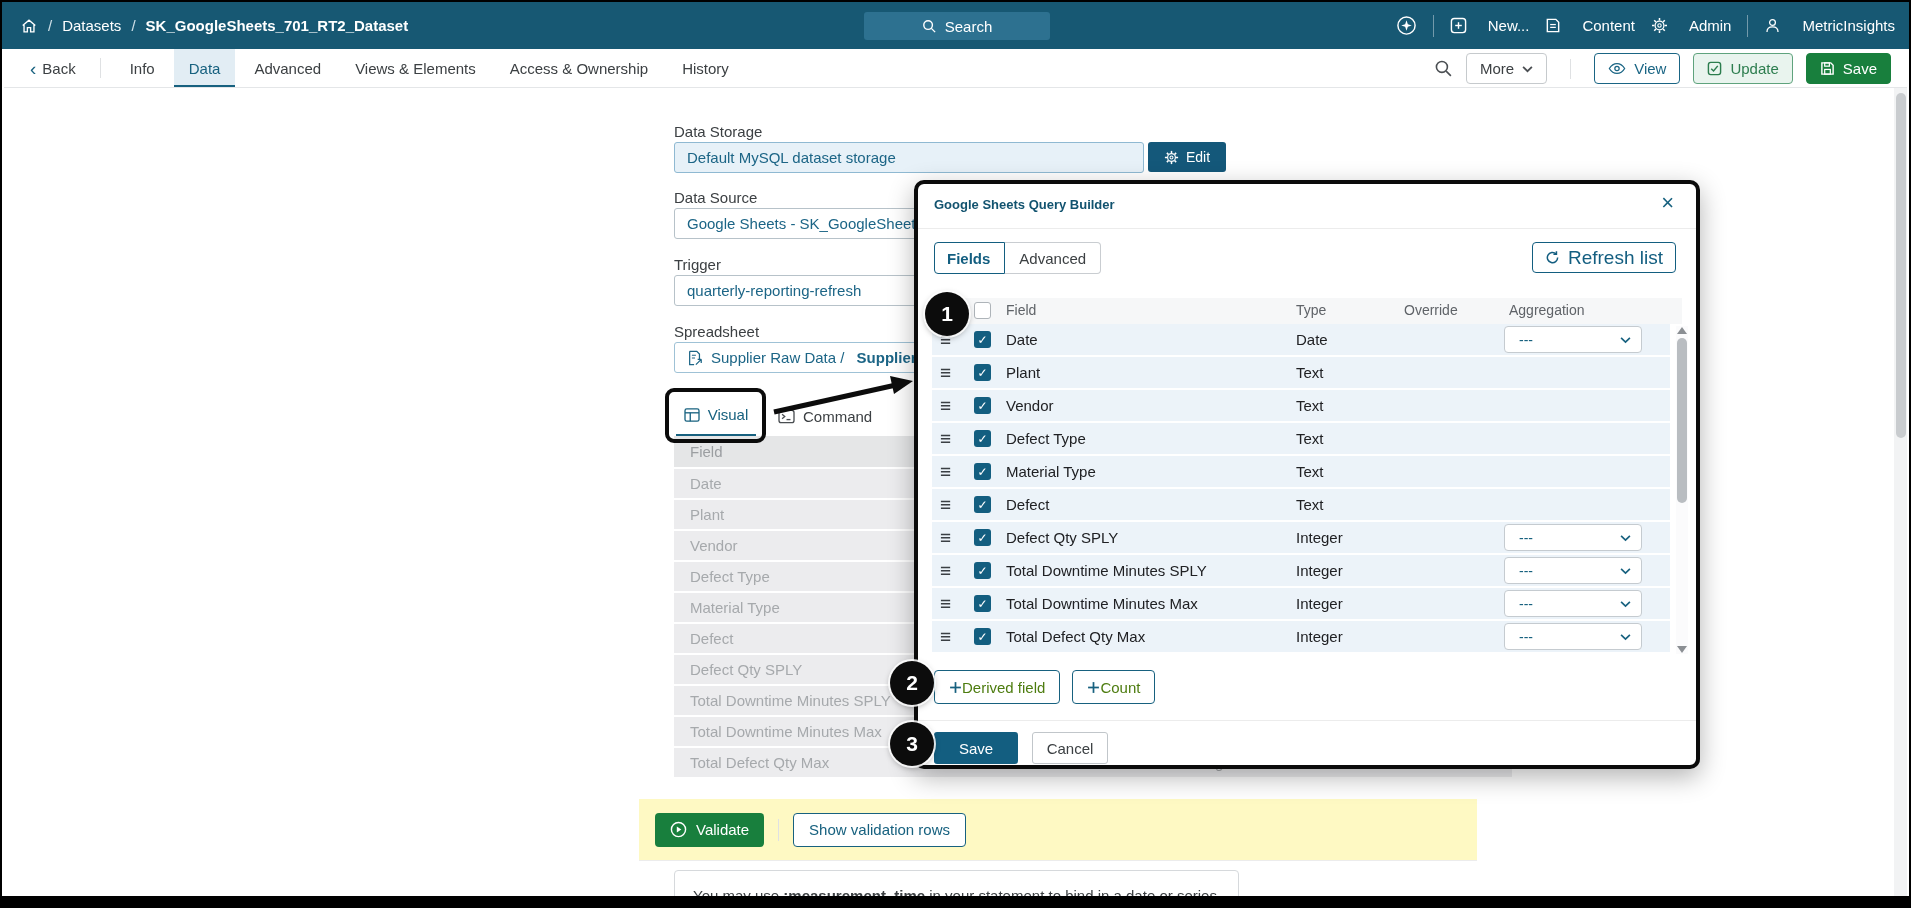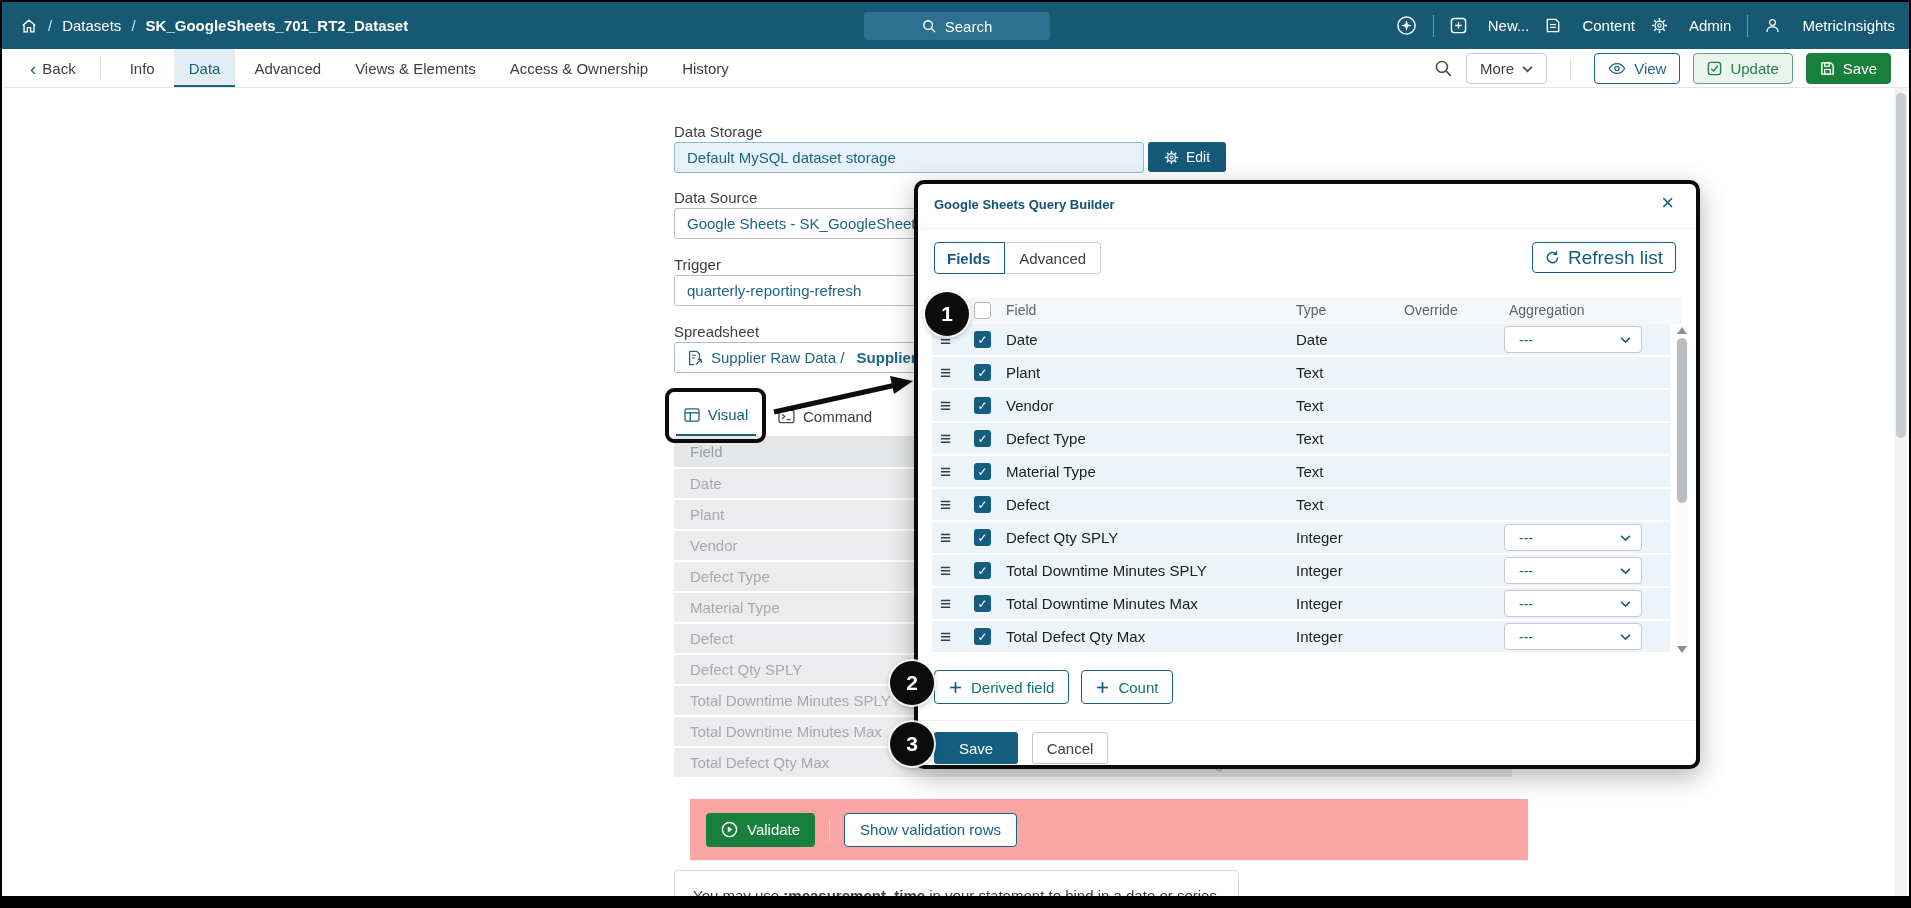--- a/index.html
+++ b/index.html
@@ -42,21 +42,21 @@
   .finput.bluish-border{border-color:#9fc2d6;gap:8px;}
   .edit-btn{position:absolute;left:1146px;top:140px;width:78px;height:30px;background:#14587a;border-radius:3px;color:#fff;display:flex;align-items:center;justify-content:center;gap:7px;font-size:14px;cursor:pointer;}
   .view-tab{position:absolute;top:393px;height:42px;display:flex;align-items:center;gap:8px;font-size:15px;cursor:pointer;background:#fff;}
   .view-tab.visual{left:674px;width:80px;justify-content:center;color:#17617f;border-bottom:3px solid #17617f;}
   .view-tab.command{left:776px;color:#3c4043;}
   
   .bg-table{position:absolute;left:672px;top:434px;width:838px;}
   .bg-header{height:33px;background:#e5e6e7;color:#9b9ea1;display:flex;align-items:center;padding-left:16px;border-bottom:2px solid #fff;}
   .bg-row{position:relative;height:31px;background:#ececee;color:#a6a9ac;display:flex;align-items:center;padding-left:16px;border-bottom:2px solid #fff;}
   .bg-type{position:absolute;left:516px;}
-  .validate-panel{position:absolute;left:688px;top:797px;width:838px;height:62px;background:#fca5a5;border-bottom:1px solid #ececec;display:flex;align-items:center;gap:14px;padding-left:16px;}
+  .validate-panel{position:absolute;left:637px;top:797px;width:838px;height:62px;background:#fef9c3;border-bottom:1px solid #ececec;display:flex;align-items:center;gap:14px;padding-left:16px;}
   .btn-validate{height:34px;padding:0 15px;background:#187f3d;border:none;border-radius:4px;color:#fff;display:inline-flex;align-items:center;gap:9px;font-size:15px;cursor:pointer;}
   .v-div{width:1px;height:22px;background:#dfe1e3;}
   .btn-showrows{height:34px;padding:0 15px;background:#fff;border:1.5px solid #17617f;border-radius:4px;color:#17617f;font-size:15px;display:inline-flex;align-items:center;cursor:pointer;}
   .note-box{position:absolute;left:672px;top:868px;width:565px;min-height:60px;border:1px solid #d6d9dc;border-radius:4px;background:#fff;padding:14px 18px;color:#3c4043;line-height:1.45;}
   .note-box b{color:#3c4043;}
   
   .pg-scroll{position:absolute;right:2px;top:86px;width:13px;height:810px;background:#f2f3f4;z-index:2;}
   .pg-thumb{position:absolute;left:1.5px;top:5px;width:10px;height:345px;background:#c9cccf;border-radius:6px;}
   
   .modal{position:absolute;left:912px;top:178px;width:786px;height:589px;background:#fff;border:4px solid #0b0b0b;border-radius:10px;
@@ -78,21 +78,21 @@
   .m-handle{position:absolute;left:8px;color:#3a3f44;font-size:19px;cursor:grab;line-height:0;}
   .m-check{position:absolute;left:42px;width:17px;height:17px;background:#135e80;border-radius:3px;color:#fff;font-size:12px;display:flex;align-items:center;justify-content:center;cursor:pointer;}
   .m-name{position:absolute;left:74px;color:#202124;}
   .m-type{position:absolute;left:364px;color:#202124;}
   .m-select{position:absolute;left:572px;top:2px;width:138px;height:27px;background:#fff;border:1px solid #c5cbd0;border-radius:4px;color:#17617f;display:flex;align-items:center;justify-content:space-between;padding:0 10px 0 14px;font-size:14px;cursor:pointer;}
   .m-scroll{position:absolute;right:8px;top:142px;width:12px;height:328px;background:#fbfbfc;}
   .m-scroll .up{position:absolute;top:1px;left:1px;width:0;height:0;border-left:5px solid transparent;border-right:5px solid transparent;border-bottom:7px solid #8b8f93;}
   .m-scroll .down{position:absolute;bottom:1px;left:1px;width:0;height:0;border-left:5px solid transparent;border-right:5px solid transparent;border-top:7px solid #8b8f93;}
   .m-thumb{position:absolute;left:1px;top:12px;width:10px;height:165px;background:#b9bdc1;border-radius:5px;}
   .m-actions{position:absolute;left:16px;top:486px;display:flex;gap:12px;}
-  .btn-outline-teal{height:34px;padding:0 14px;background:#fff;border:1.5px solid #17617f;border-radius:4px;color:#0f766e;display:inline-flex;align-items:center;gap:9px;font-size:15px;cursor:pointer;}
+  .btn-outline-teal{height:34px;padding:0 14px;background:#fff;border:1.5px solid #17617f;border-radius:4px;color:#4d7c0f;display:inline-flex;align-items:center;font-size:15px;cursor:pointer;}
   .m-divider2{position:absolute;left:0;right:0;top:536px;height:1px;background:#ececec;}
   .m-footer{position:absolute;left:16px;top:548px;display:flex;gap:14px;}
   .btn-msave{width:84px;height:32px;background:#135e80;border:none;border-radius:3px;color:#fff;font-size:15px;cursor:pointer;display:flex;align-items:center;justify-content:center;}
   .btn-mcancel{width:76px;height:32px;background:#fff;border:1px solid #c1c6ca;border-radius:3px;color:#3c4043;font-size:15px;cursor:pointer;display:flex;align-items:center;justify-content:center;}
   
   .tab-highlight{position:absolute;left:663px;top:386px;width:101px;height:55px;border:4px solid #0b0b0b;border-radius:9px;z-index:6;pointer-events:none;}
   .step-circle{position:absolute;width:44px;height:44px;border-radius:50%;background:#0c0c0c;color:#fff;font-size:21px;font-weight:bold;display:flex;align-items:center;justify-content:center;z-index:7;box-shadow:0 0 0 2px rgba(255,255,255,.85),0 2px 6px rgba(0,0,0,.35);}
   .c1{left:923px;top:290px;} .c2{left:888px;top:659px;} .c3{left:888px;top:720px;}
   .arrow-svg{position:absolute;left:766px;top:366px;z-index:6;pointer-events:none;}
   .bottom-bar{position:absolute;left:0;right:0;bottom:0;height:10px;background:#000;z-index:8;}

